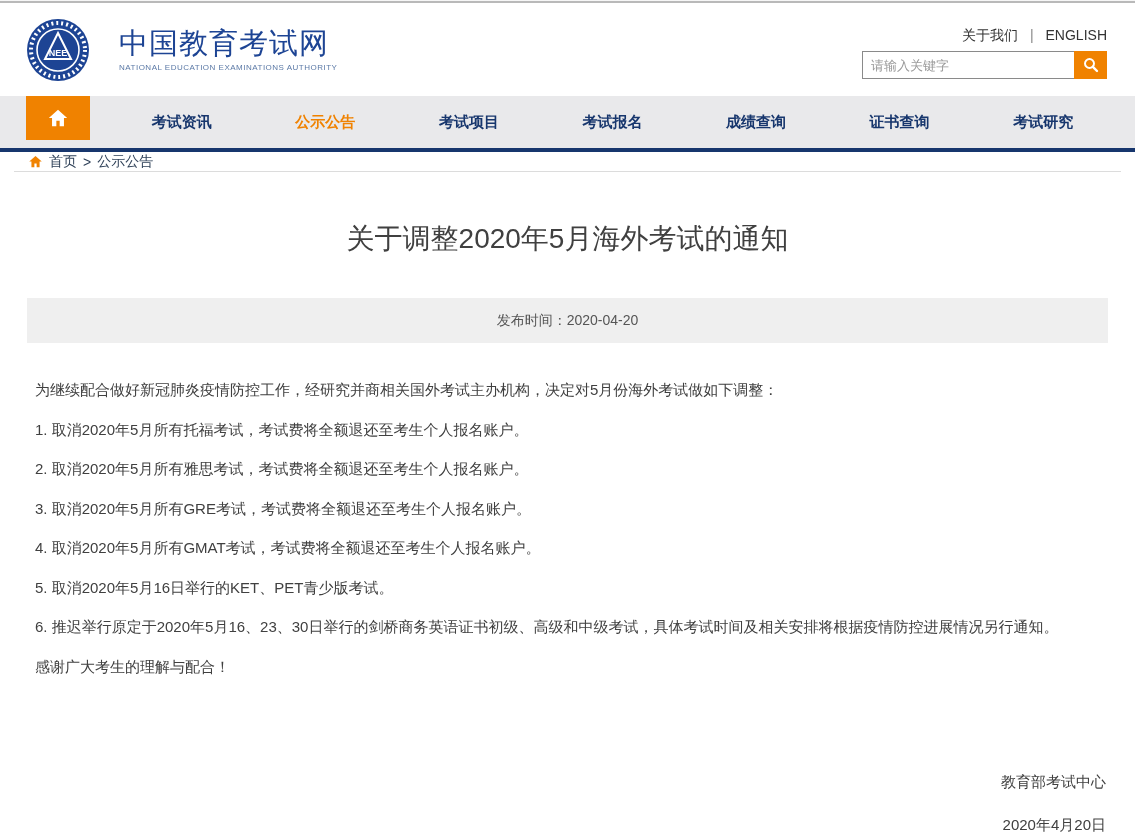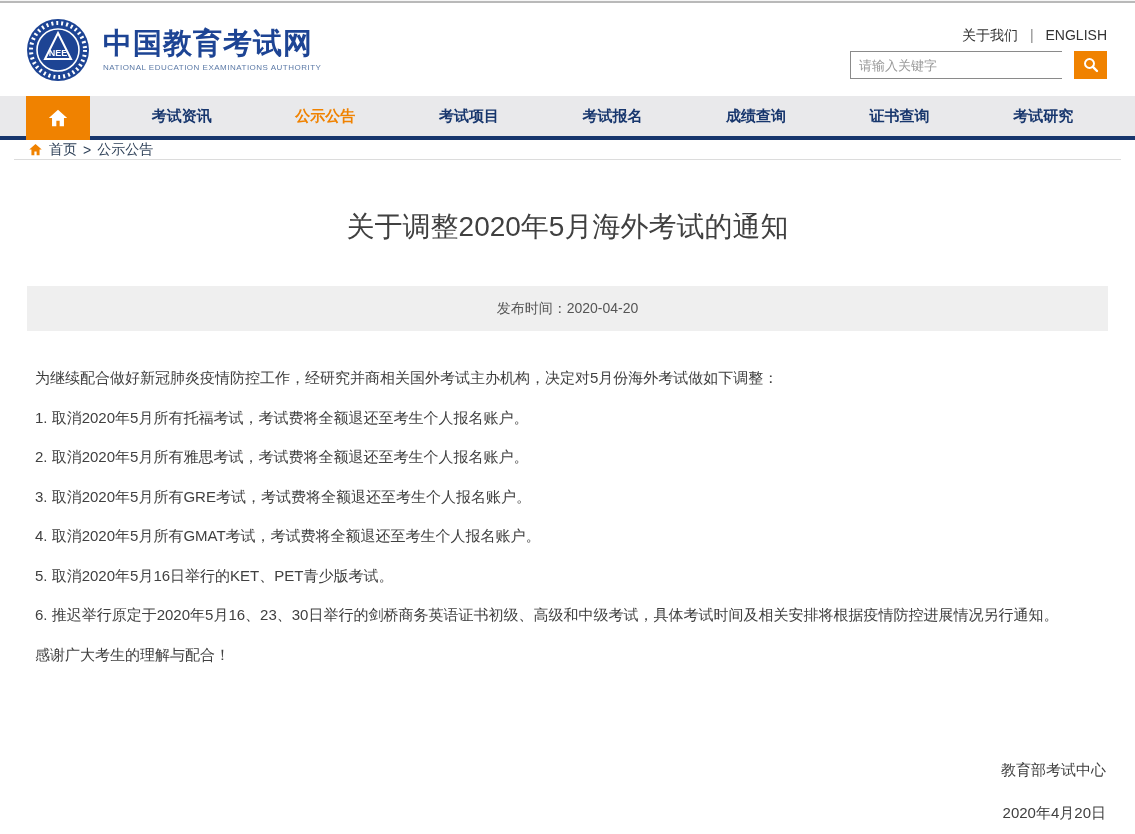--- a/index.html
+++ b/index.html
@@ -6,44 +6,44 @@
   html, body { margin: 0; padding: 0; }
   body {
     width: 1135px; min-height: 834px; background: #ffffff;
     font-family: "Liberation Sans", "DejaVu Sans", sans-serif;
     color: #404040;
   }
   .top-strip { height: 3px; background: #f6f6f6; border-bottom: 2px solid #b9b9b9; }
 
   
   .site-header { position: relative; height: 93px; background: #fff; }
-  .logo { position: absolute; left: 26px; top: 15px; display: flex; align-items: center; }
+  .logo { position: absolute; left: 26px; top: 15px; display: flex; align-items: center; gap: 16px; }
   .emblem { width: 64px; height: 64px; display: block; }
   .logo-text { margin-left: 13px; }
-  .logo-title { font-size: 29px; font-weight: bold; color: #1d4494; letter-spacing: 1px; line-height: 1.1; }
+  .logo-title { font-size: 29px; font-weight: normal; color: #1d4494; letter-spacing: 1px; line-height: 1.1; }
   .logo-sub { font-size: 8px; color: #5b79a6; margin-top: 3px; letter-spacing: 0.5px; }
 
   .top-links { position: absolute; top: 24px; right: 28px; font-size: 14px; color: #333; }
   .top-links .lnk { cursor: pointer; color: #333; }
   .top-links .sep { margin: 0 8px; color: #888; }
 
-  .search-box { position: absolute; top: 48px; right: 28px; display: flex; align-items: flex-start; gap: 12px; }
+  .search-box { position: absolute; top: 48px; right: 28px; display: flex; align-items: flex-start; }
   .search-input {
     width: 212px; height: 28px; border: 1px solid #8a8a8a; border-right: none;
     padding: 0 8px; font-size: 13px; color: #333; outline: none;
     font-family: "Liberation Sans", "DejaVu Sans", sans-serif;
   }
   .search-input::placeholder { color: #999; }
   .search-btn {
     width: 33px; height: 28px; background: #f08200; border: none; cursor: pointer;
     display: flex; align-items: center; justify-content: center; padding: 0;
   }
 
   
-  .main-nav { height: 44px; background: #e9e9eb; border-bottom: 4px solid #17366d; display: flex; }
+  .main-nav { height: 56px; background: #e9e9eb; border-bottom: 4px solid #17366d; display: flex; }
   .home-btn {
     width: 64px; height: 44px; margin-left: 26px; margin-bottom: -4px;
     background: #f08200; display: flex; align-items: center; justify-content: center;
     position: relative; z-index: 2; cursor: pointer; flex: 0 0 auto;
   }
   .nav-items { flex: 1; display: flex; justify-content: space-around; align-items: center; padding: 0 20px; }
   .nav-item { font-size: 15px; font-weight: bold; color: #17366d; cursor: pointer; white-space: nowrap; }
   .nav-item.active { color: #f08200; }
 
   

